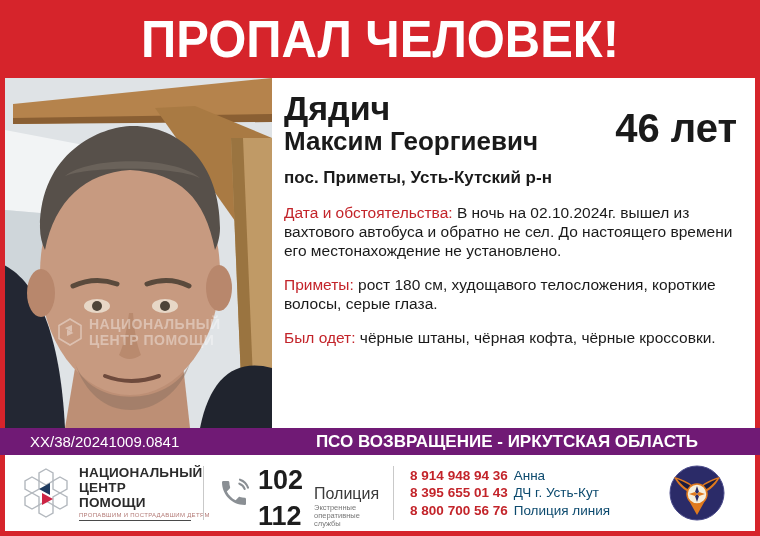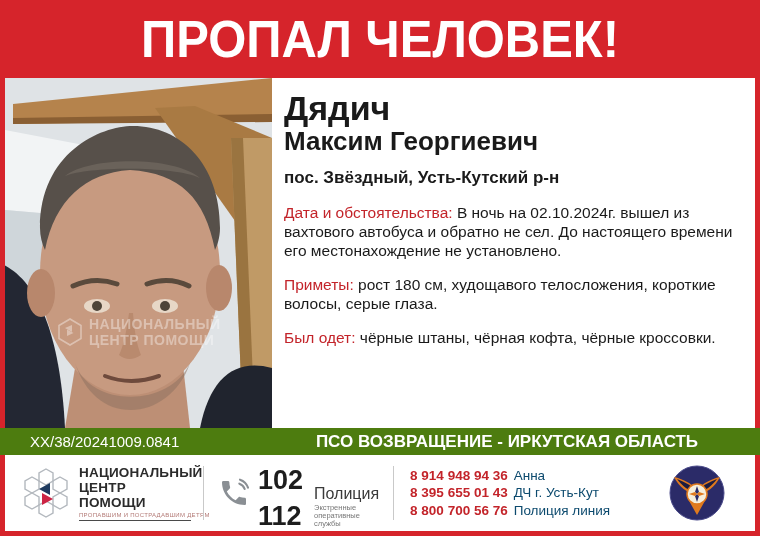--- a/index.html
+++ b/index.html
@@ -27,21 +27,21 @@
   .name-row { display:flex; align-items:flex-start; }
   .name-col { flex:1; }
   .last-name { font-size:34px; font-weight:800; line-height:36px; }
   .first-middle { font-size:26px; font-weight:800; line-height:30px; }
   .age { font-size:40px; font-weight:800; padding-top:16px; padding-right:2px; white-space:nowrap; }
   .location { font-size:17px; font-weight:700; margin-top:12px; }
   .para { font-size:15.5px; line-height:19px; margin-top:15px; }
   .para .lbl { color:#c3242a; font-weight:400; }
 
   
-  .redbar { position:absolute; top:428px; left:0; right:0; height:27px; background:#4d7c0f;
+  .redbar { position:absolute; top:428px; left:0; right:0; height:27px; background:#701a75;
             display:flex; align-items:center; color:#fff; }
   .case-number { margin-left:30px; width:250px; font-size:15px; font-weight:400; }
   .org-name { flex:1; text-align:center; font-size:17px; font-weight:800; padding-right:26px;
               white-space:nowrap; }
 
   
   .footer { position:absolute; top:455px; left:5px; right:5px; height:76px; background:#fff;
             display:flex; align-items:center; padding-left:16px; }
   .vdiv { width:1px; height:54px; background:#c9c9c9; flex:none; }
 
@@ -132,22 +132,23 @@
         </div>
       </div>
     </div>
 
     <div class="info">
       <div class="name-row">
         <div class="name-col">
           <div class="last-name">Дядич</div>
           <div class="first-middle">Максим Георгиевич</div>
         </div>
-      </div>
-      <div class="location">пос. Звёздный, Усть-Кутский р-н</div>
+        <div class="age">46 лет</div>
+      </div>
+      <div class="location">пос. Приметы, Усть-Кутский р-н</div>
 
       <div class="para"><span class="lbl">Дата и обстоятельства:</span><span> В ночь на 02.10.2024г. вышел из вахтового автобуса и обратно не сел. До настоящего времени его местонахождение не установлено.</span></div>
 
       <div class="para"><span class="lbl">Приметы:</span><span> рост 180 см, худощавого телосложения, короткие волосы, серые глаза.</span></div>
 
       <div class="para"><span class="lbl">Был одет:</span><span> чёрные штаны, чёрная кофта, чёрные кроссовки.</span></div>
     </div>
   </div>
 
   <div class="redbar">

